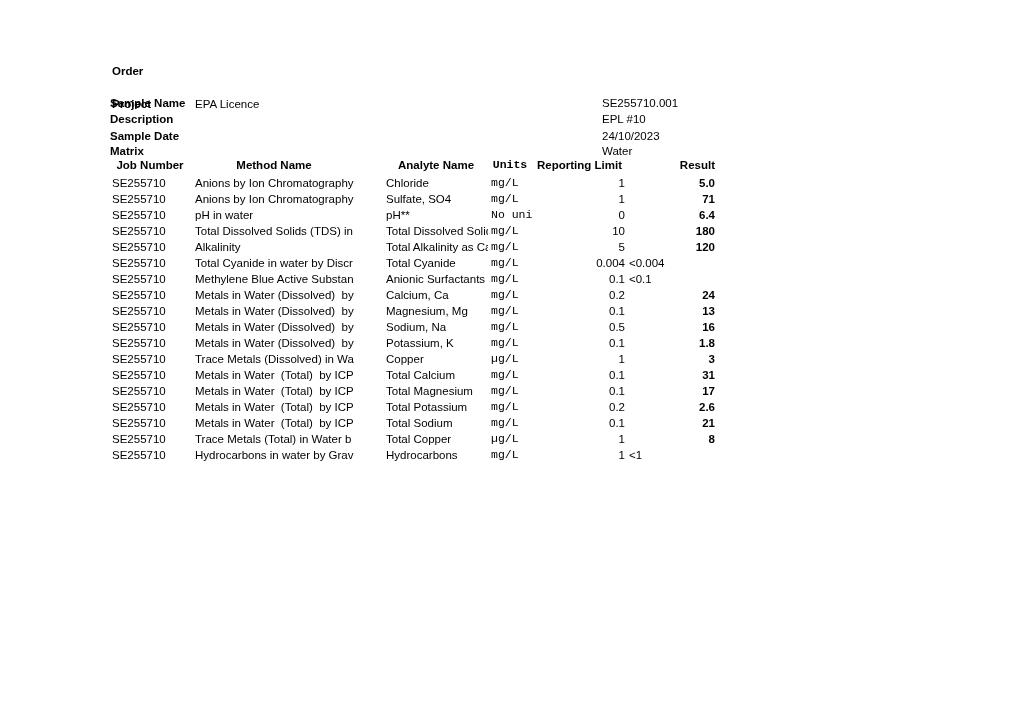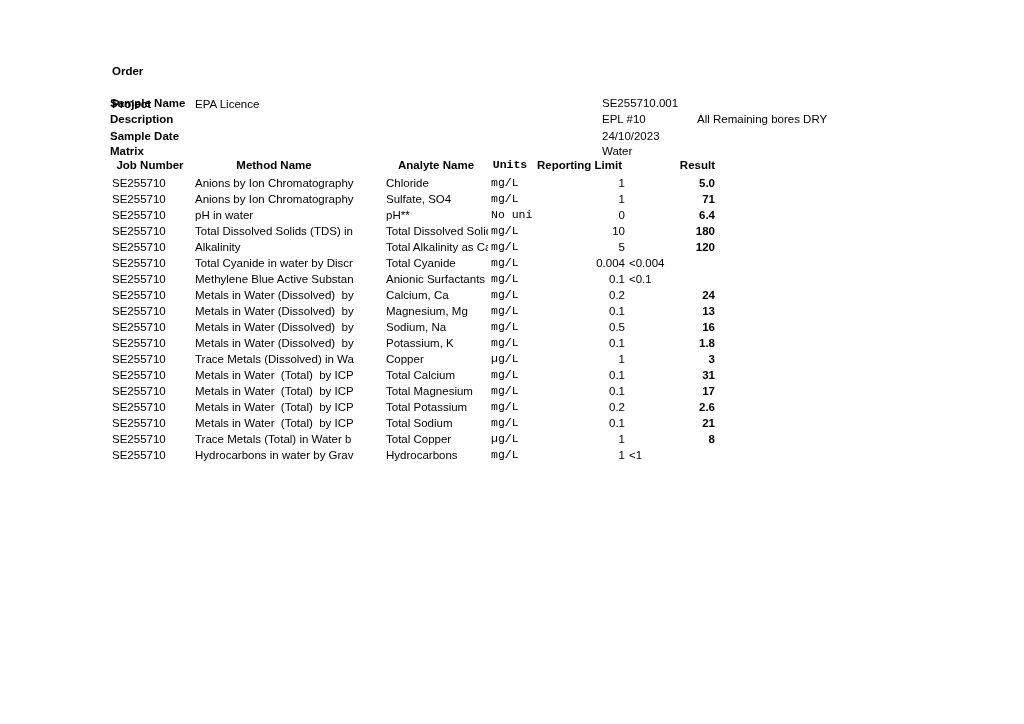--- a/index.html
+++ b/index.html
@@ -73,21 +73,20 @@
   </div>
 
   <div class="row" style="top:95px">
     <div class="info-label">Sample Name</div>
     <div class="cF val">SE255710.001</div>
   </div>
 
   <div class="row" style="top:111px">
     <div class="info-label">Description</div>
     <div class="cF val">EPL #10</div>
-    <div class="cG">All Remaining bores DRY</div>
   </div>
 
   <div class="row" style="top:128px">
     <div class="info-label">Sample Date</div>
     <div class="cF val">24/10/2023</div>
   </div>
 
   <div class="row" style="top:143px">
     <div class="info-label">Matrix</div>
     <div class="cF val">Water</div>

